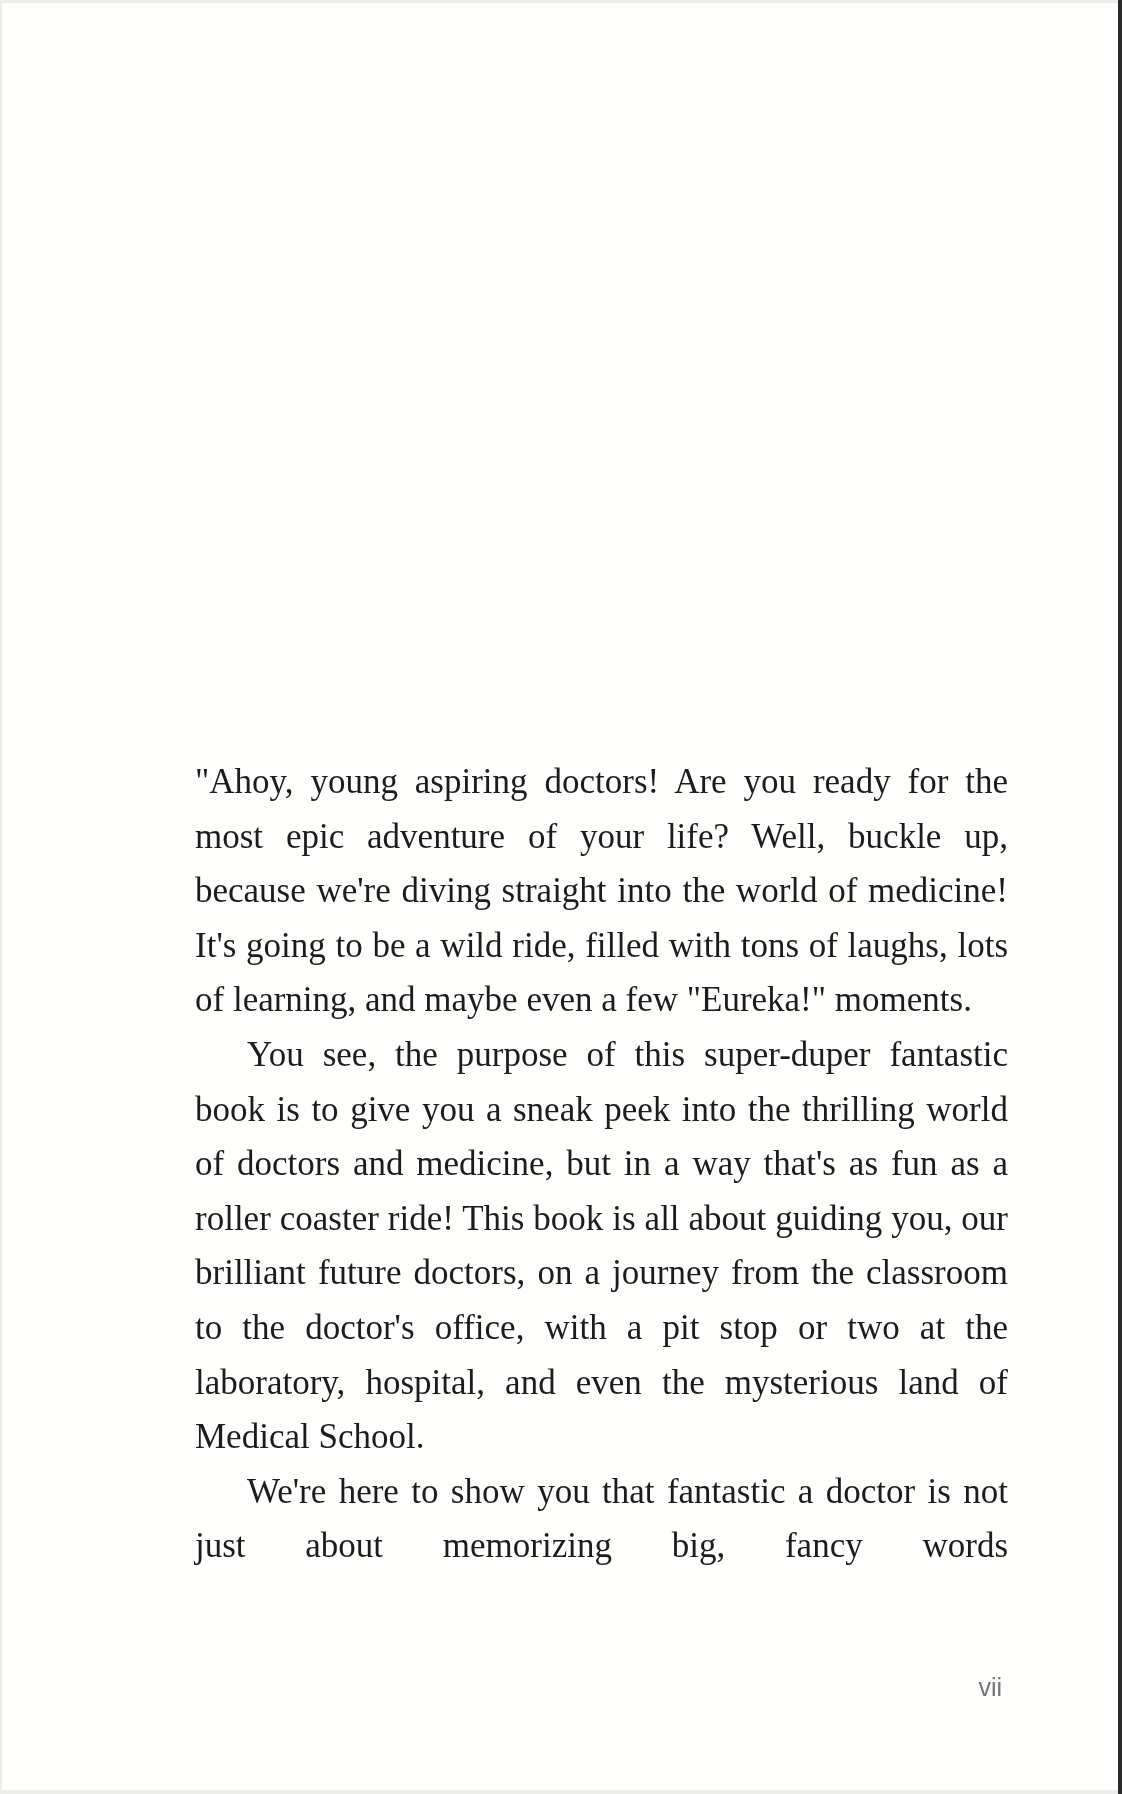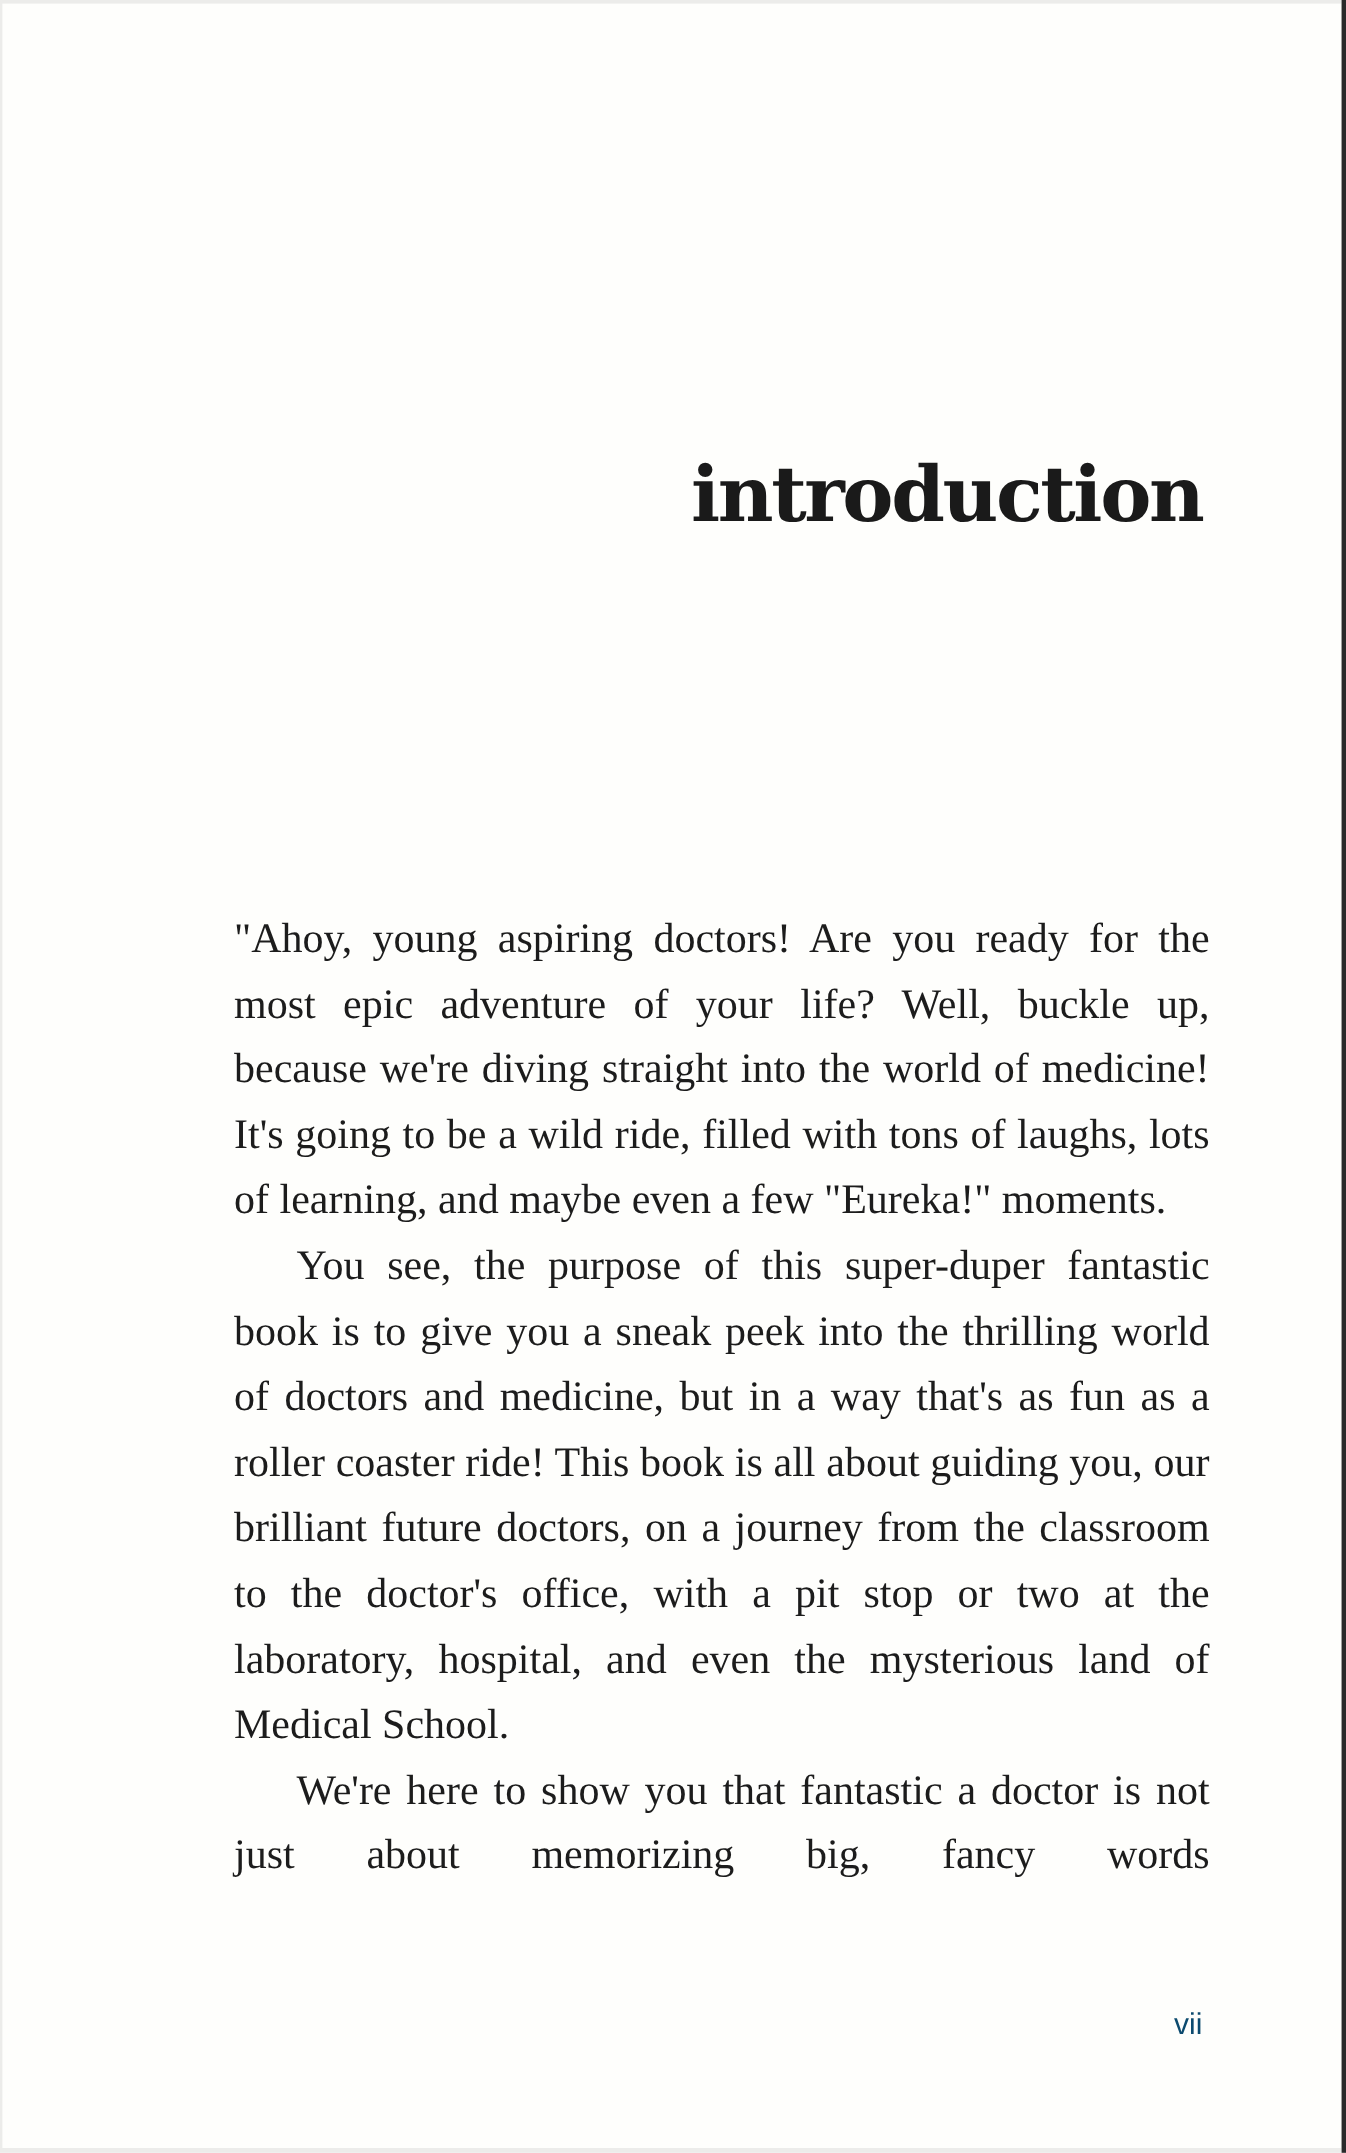--- a/index.html
+++ b/index.html
@@ -29,28 +29,27 @@
     position: absolute; left: 193px; top: 752px;
     width: 813px;
     font-size: 35px; line-height: 54.6px; color: #1c1c1c;
   }
   .body-text p { margin: 0; text-align: justify; }
   .body-text p.indent { text-indent: 52px; }
   .body-text p.last { text-align-last: justify; }
   .page-number {
     position: absolute; right: 116px; top: 1670px;
     font-family: "Liberation Sans", "DejaVu Sans", sans-serif;
-    font-size: 25px; color: #0c4a6e;
+    font-size: 25px; color: #737373;
   }
 </style>
 </head>
 <body>
 
 <div class="page">
-  <h1 class="title">introduction</h1>
 
   <div class="body-text">
     <p>"Ahoy, young aspiring doctors! Are you ready for the most epic adventure of your life? Well, buckle up, because we're diving straight into the world of medi­cine! It's going to be a wild ride, filled with tons of laughs, lots of learning, and maybe even a few "Eure­ka!" moments.</p>
     <p class="indent">You see, the purpose of this super-duper fantastic book is to give you a sneak peek into the thrilling world of doctors and medicine, but in a way that's as fun as a roller coaster ride! This book is all about guiding you, our brilliant future doctors, on a journey from the classroom to the doctor's office, with a pit stop or two at the laboratory, hospital, and even the mysterious land of Medical School.</p>
     <p class="indent last">We're here to show you that fantastic a doctor is not just about memorizing big, fancy words</p>
   </div>
 
   <div class="page-number">vii</div>
 </div>
 <div class="right-edge"></div>

